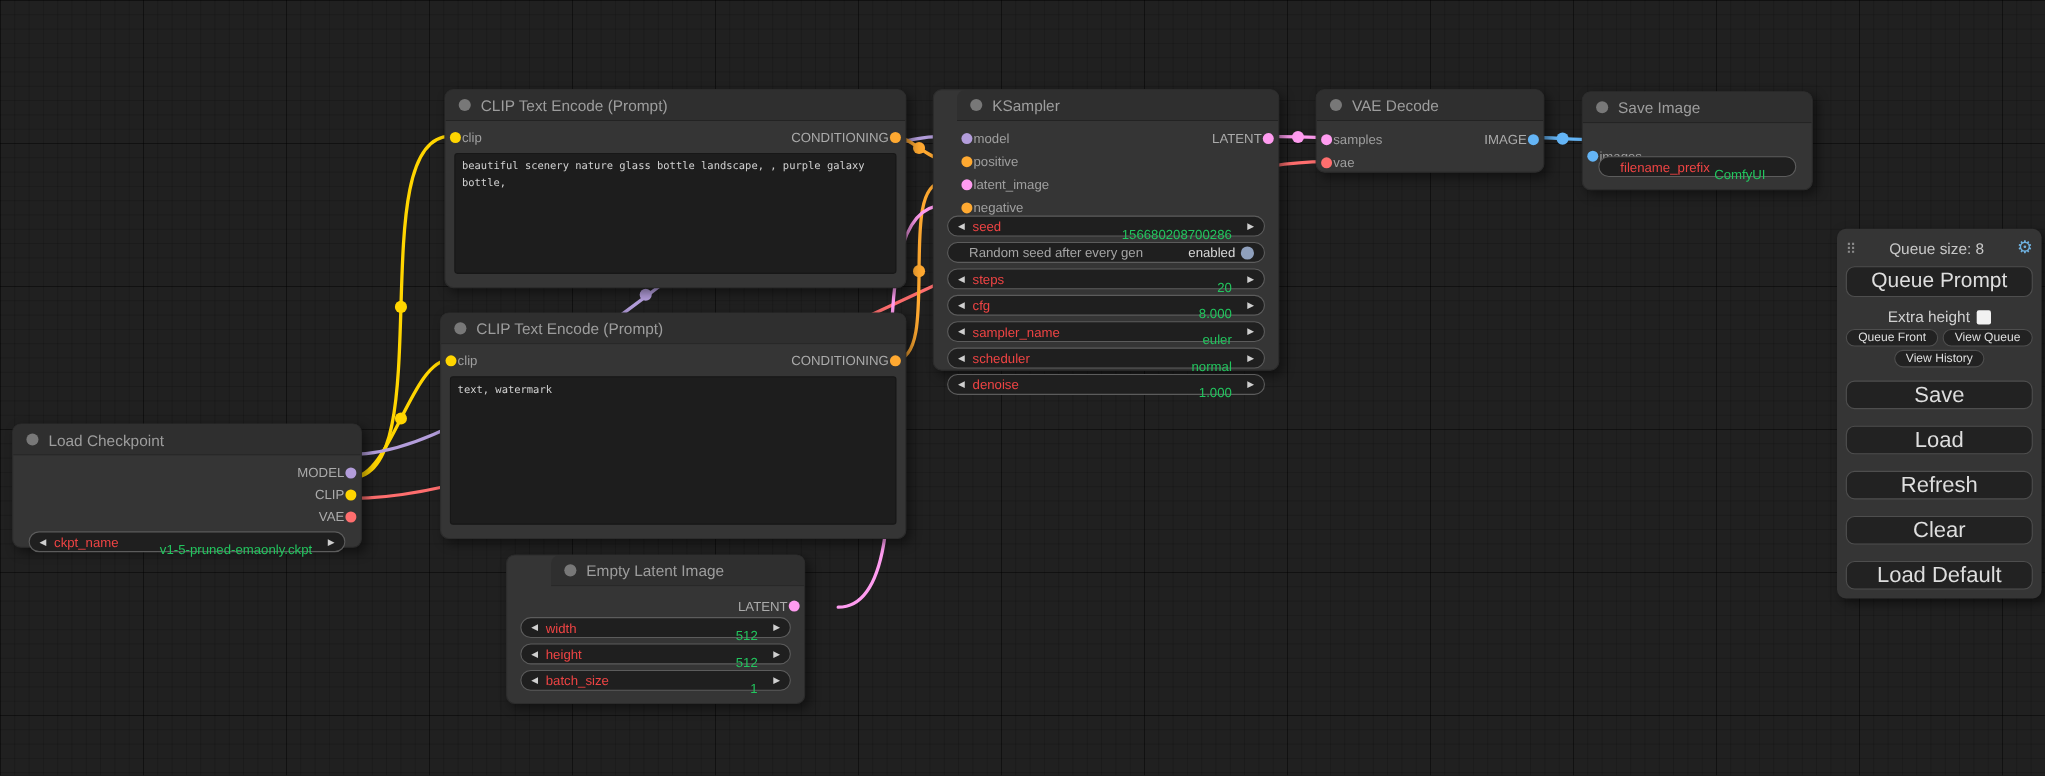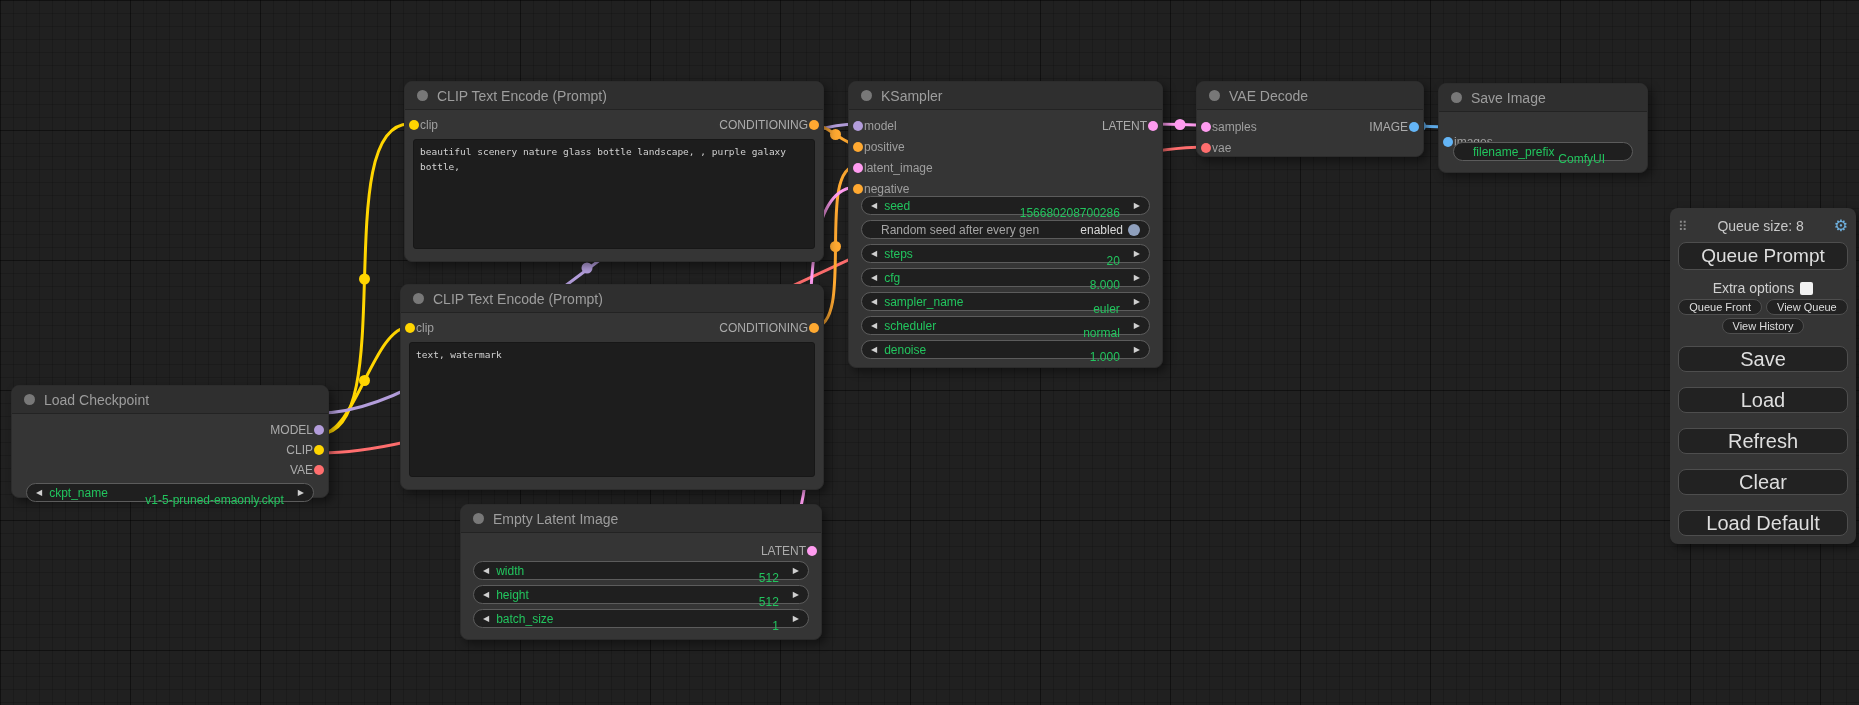--- a/index.html
+++ b/index.html
@@ -32,21 +32,21 @@
   .slot-row .out-label{margin-left:auto;color:#ababab;}
   .slot-dot{position:absolute;top:50%;width:10px;height:10px;border-radius:50%;transform:translateY(-50%);}
   .dot-in{left:4px;}
   .dot-out{right:4px;}
   .pill{
     height:19px;background:#1f1f1f;border:1px solid #5c5c5c;border-radius:10px;
     display:flex;align-items:center;font-size:12px;padding:0 9px;box-sizing:border-box;
     white-space:nowrap;
   }
   .pill .arrow{font-size:8px;color:#cfcfcf;line-height:1;}
-  .pill .wname{color:#22c55e;margin-left:7px;}
+  .pill .wname{color:#ef4444;margin-left:7px;}
   .pill .wval{margin-left:auto;color:#22c55e;margin-right:14px;margin-top:15px;}
   .pill .arrow-r{margin-left:0;}
   .toggle-pill{justify-content:flex-start;}
   .toggle-pill .tname{color:#a5a5a5;margin-left:10px;}
   .toggle-pill .tval{margin-left:auto;color:#d8d8d8;margin-right:5px;text-align:right;}
   .toggle-dot{width:12px;height:12px;border-radius:50%;background:#8fa0bd;flex:0 0 auto;}
   .textarea{
     position:absolute;left:8px;right:8px;background:#1d1d1d;border:1px solid #171717;
     border-radius:3px;color:#d2d2d2;font:9.5px/15px "DejaVu Sans Mono",monospace;
     padding:4px 6px;white-space:pre-wrap;box-sizing:border-box;overflow:hidden;
@@ -153,21 +153,21 @@
     </div>
     <div class="slot-row" style="margin-top:4px;height:22px;">
       <div class="slot-dot dot-in" style="background: rgb(255, 213, 0);"></div>
       <span>clip</span>
       <span class="out-label">CONDITIONING</span>
       <div class="slot-dot dot-out" style="background: rgb(255, 169, 49);"></div>
     </div>
     <div class="textarea" style="top:57px;bottom:12px;">text, watermark</div>
   </div>
 
-  <div class="node" style="left:460px;top:504px;width:362px;height:136px;">
+  <div class="node" style="left:460px;top:504px;width:272px;height:136px;padding-left:40px;">
     <div class="node-title">
       <div class="title-dot"></div>
       <span>Empty Latent Image</span>
     </div>
     <div class="slot-row" style="margin-top:8px;height:20px;">
       <span class="out-label">LATENT</span>
       <div class="slot-dot dot-out" style="background: rgb(255, 156, 240);"></div>
     </div>
     <div class="widgets-col" style="top:56px;">
       <div class="pill">
@@ -184,21 +184,21 @@
       </div>
       <div class="pill">
         <span class="arrow">◀</span>
         <span class="wname">batch_size</span>
         <span class="wval">1</span>
         <span class="arrow arrow-r">▶</span>
       </div>
     </div>
   </div>
 
-  <div class="node" style="left:848px;top:81px;width:315px;height:287px;">
+  <div class="node" style="left:848px;top:81px;width:315px;height:256px;padding-left:21px;">
     <div class="node-title">
       <div class="title-dot"></div>
       <span>KSampler</span>
     </div>
     <div style="margin-top:5px;">
       <div class="slot-row">
         <div class="slot-dot dot-in" style="background: rgb(179, 157, 219);"></div>
         <span>model</span>
         <span class="out-label">LATENT</span>
         <div class="slot-dot dot-out" style="background: rgb(255, 156, 240);"></div>
@@ -254,21 +254,21 @@
       </div>
       <div class="pill">
         <span class="arrow">◀</span>
         <span class="wname">denoise</span>
         <span class="wval">1.000</span>
         <span class="arrow arrow-r">▶</span>
       </div>
     </div>
   </div>
 
-  <div class="node" style="left:1196px;top:81px;width:228px;height:76px;">
+  <div class="node" style="left:1196px;top:81px;width:208px;height:76px;">
     <div class="node-title">
       <div class="title-dot"></div>
       <span>VAE Decode</span>
     </div>
     <div style="margin-top:6px;">
       <div class="slot-row">
         <div class="slot-dot dot-in" style="background: rgb(255, 156, 240);"></div>
         <span>samples</span>
         <span class="out-label">IMAGE</span>
         <div class="slot-dot dot-out" style="background: rgb(100, 181, 246);"></div>
@@ -296,21 +296,21 @@
   </div>
 
   <div id="queue-panel">
     <div class="qp-header">
       <span class="qp-drag">⠿</span>
       <span class="qp-title">Queue size: 8</span>
       <span class="qp-gear">⚙</span>
     </div>
     <div class="btn qp-queue-btn">Queue Prompt</div>
     <div class="qp-extra">
-      <span>Extra options</span>
+      <span>Extra height</span>
       <span class="qp-checkbox"></span>
     </div>
     <div class="qp-pills">
       <div class="btn btn-pill">Queue Front</div>
       <div class="btn btn-pill">View Queue</div>
     </div>
     <div class="qp-vh">
       <div class="btn btn-pill">View History</div>
     </div>
     <div class="qp-main-buttons">

